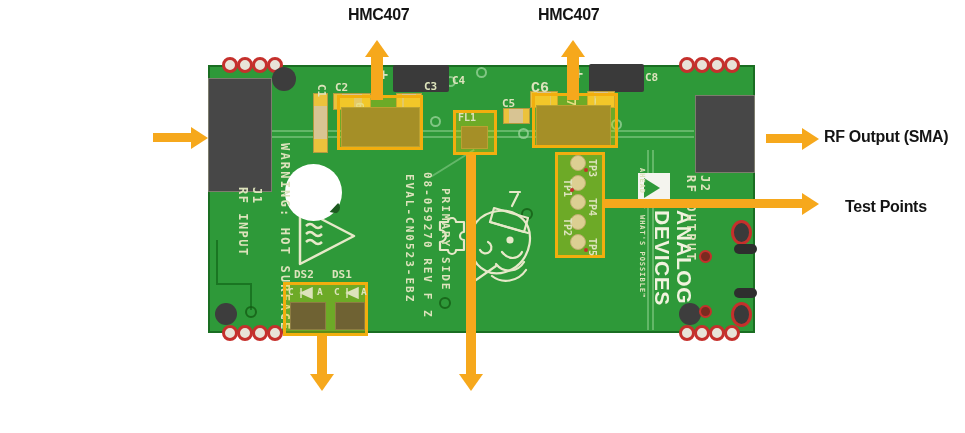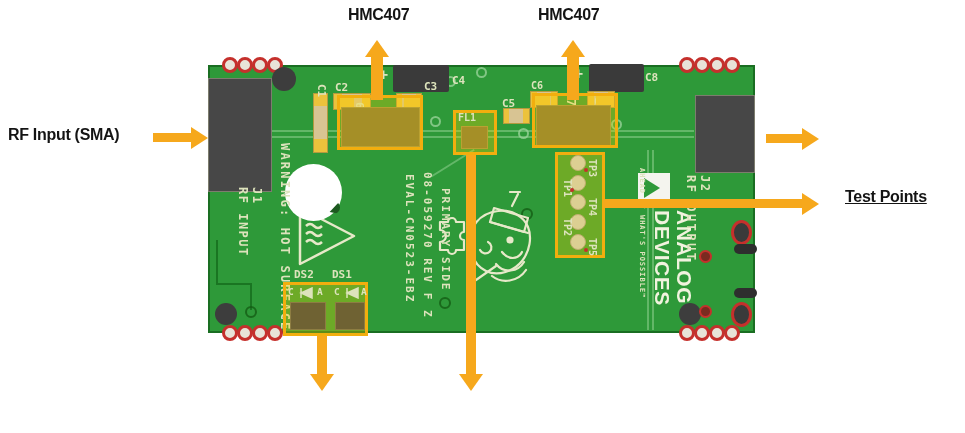--- a/index.html
+++ b/index.html
@@ -150,21 +150,21 @@
   <div class="a" style="left:712px;top:172px;"><div class="rot silk" style="font-size:12px;letter-spacing:1.5px;">J2</div></div>
   <div class="a" style="left:698px;top:172px;"><div class="rot silk" style="font-size:12px;letter-spacing:2.5px;">RF OUTPUT</div></div>
   <div class="a" style="left:328px;top:80px;"><div class="rot silk" style="font-size:11px;">C1</div></div>
   <div class="a" style="left:366px;top:98px;"><div class="rot silk" style="font-size:11px;">6</div></div>
   <div class="a" style="left:578px;top:96px;"><div class="rot silk" style="font-size:12px;">7</div></div>
 
   <div class="a silk" style="left:335px;top:81px;font-size:11px;">C2</div>
   <div class="a silk" style="left:424px;top:80px;font-size:11px;">C3</div>
   <div class="a silk" style="left:452px;top:74px;font-size:11px;">C4</div>
   <div class="a silk" style="left:502px;top:97px;font-size:11px;">C5</div>
-  <div class="a silk" style="left:531px;top:80px;font-size:10px;">C6</div>
+  <div class="a silk" style="left:531px;top:80px;font-size:15px;font-family:Liberation Mono, monospace;">C6</div>
   <div class="a silk" style="left:594px;top:95px;font-size:11px;">C7</div>
   <div class="a silk" style="left:645px;top:71px;font-size:11px;">C8</div>
   <div class="a silk" style="left:379px;top:66px;font-size:15px;">+</div>
   <div class="a silk" style="left:574px;top:65px;font-size:15px;">+</div>
   <div class="a silk" style="left:294px;top:268px;font-size:11px;">DS2</div>
   <div class="a silk" style="left:332px;top:268px;font-size:11px;">DS1</div>
 
   <div class="a pad" style="left:340px;top:95px;width:14px;height:12px;"></div>
   <div class="a pad" style="left:404px;top:95px;width:14px;height:12px;"></div>
   <div class="a chip" style="left:341px;top:107px;width:79px;height:40px;"></div>
@@ -209,28 +209,28 @@
   <div class="a silk" style="left:361px;top:286px;font-size:9.5px;z-index:3;">A</div>
 
   <div class="a lbl" style="left:348px;top:6px;z-index:9;">HMC407</div>
   <div class="a ah-up" style="left:365px;top:40px;z-index:9;"></div>
   <div class="a shaft" style="left:371px;top:55px;width:12px;height:45px;z-index:9;"></div>
 
   <div class="a lbl" style="left:538px;top:6px;z-index:9;">HMC407</div>
   <div class="a ah-up" style="left:561px;top:40px;z-index:9;"></div>
   <div class="a shaft" style="left:567px;top:55px;width:12px;height:45px;z-index:9;"></div>
 
-  <div class="a lbl" style="left:8px;top:126px;z-index:9;">RF Input (SMA)</div>
   <div class="a shaft" style="left:153px;top:133px;width:38px;height:9px;z-index:9;"></div>
   <div class="a ah-right" style="left:191px;top:127px;z-index:9;"></div>
 
+  <div class="a lbl" style="left:824px;top:128px;z-index:9;">RF Output (SMA)</div>
   <div class="a shaft" style="left:766px;top:134px;width:36px;height:9px;z-index:9;"></div>
   <div class="a ah-right" style="left:802px;top:128px;z-index:9;"></div>
 
-  <div class="a lbl" style="left:845px;top:188px;z-index:9;text-decoration:underline;">Test Points</div>
+  <div class="a lbl" style="left:845px;top:198px;z-index:9;">Test Points</div>
   <div class="a shaft" style="left:603px;top:199px;width:199px;height:9px;z-index:9;"></div>
   <div class="a ah-right" style="left:802px;top:193px;z-index:9;"></div>
 
   <div class="a shaft" style="left:317px;top:336px;width:10px;height:38px;z-index:9;"></div>
   <div class="a ah-down" style="left:310px;top:374px;z-index:9;"></div>
 
   <div class="a shaft" style="left:466px;top:155px;width:10px;height:219px;z-index:9;"></div>
   <div class="a ah-down" style="left:459px;top:374px;z-index:9;"></div>
 
 </div>

